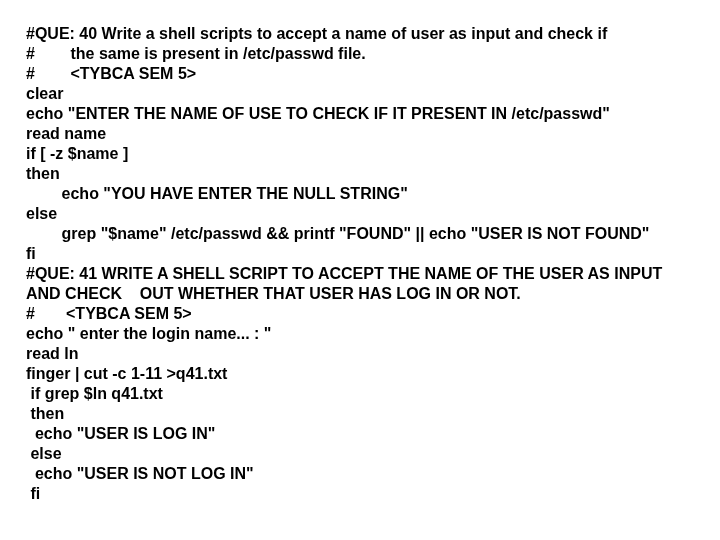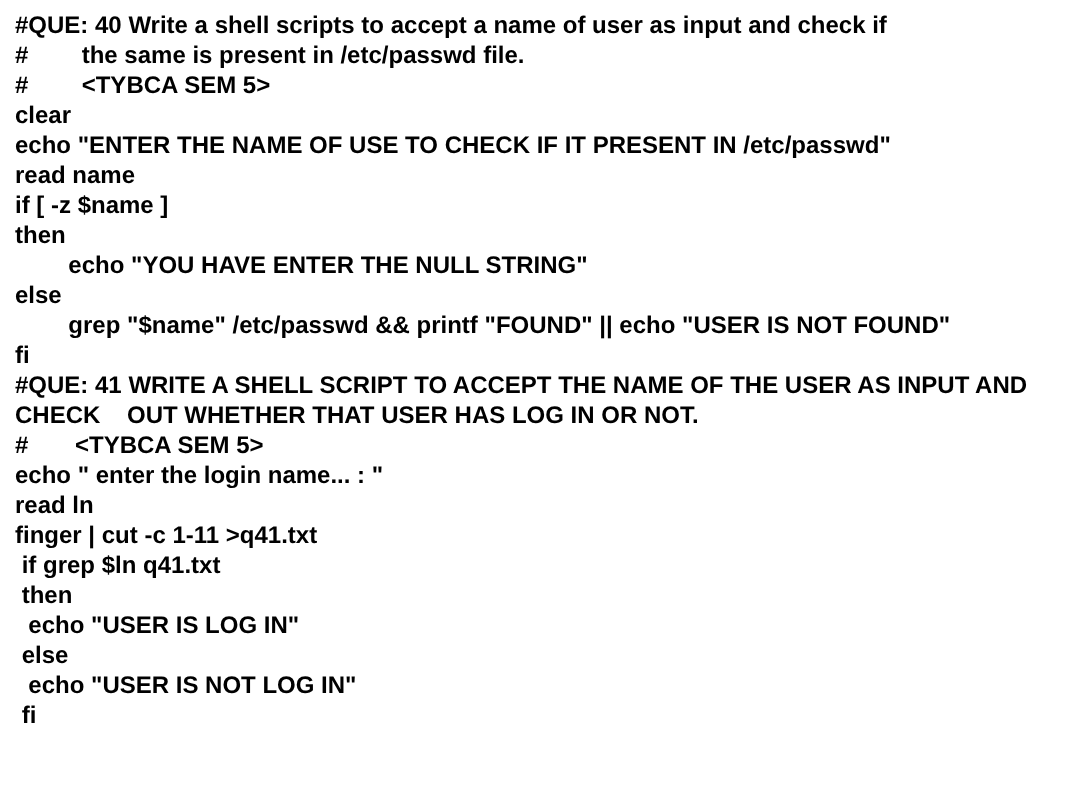--- a/index.html
+++ b/index.html
@@ -8,21 +8,21 @@
     width: 720px;
     height: 540px;
     background: #ffffff;
     font-family: Arial, Helvetica, sans-serif;
     font-size: 16px;
     font-weight: bold;
     color: #000000;
     overflow: hidden;
   }
   pre.code {
-    margin: 0;
+    margin: 16px;
     padding: 8px 10px;
     white-space: pre-wrap;
     word-wrap: break-word;
     line-height: 1.25;
     font-family: Arial, Helvetica, sans-serif;
     font-size: 16px;
     font-weight: bold;
   }
 </style>
 </head>

